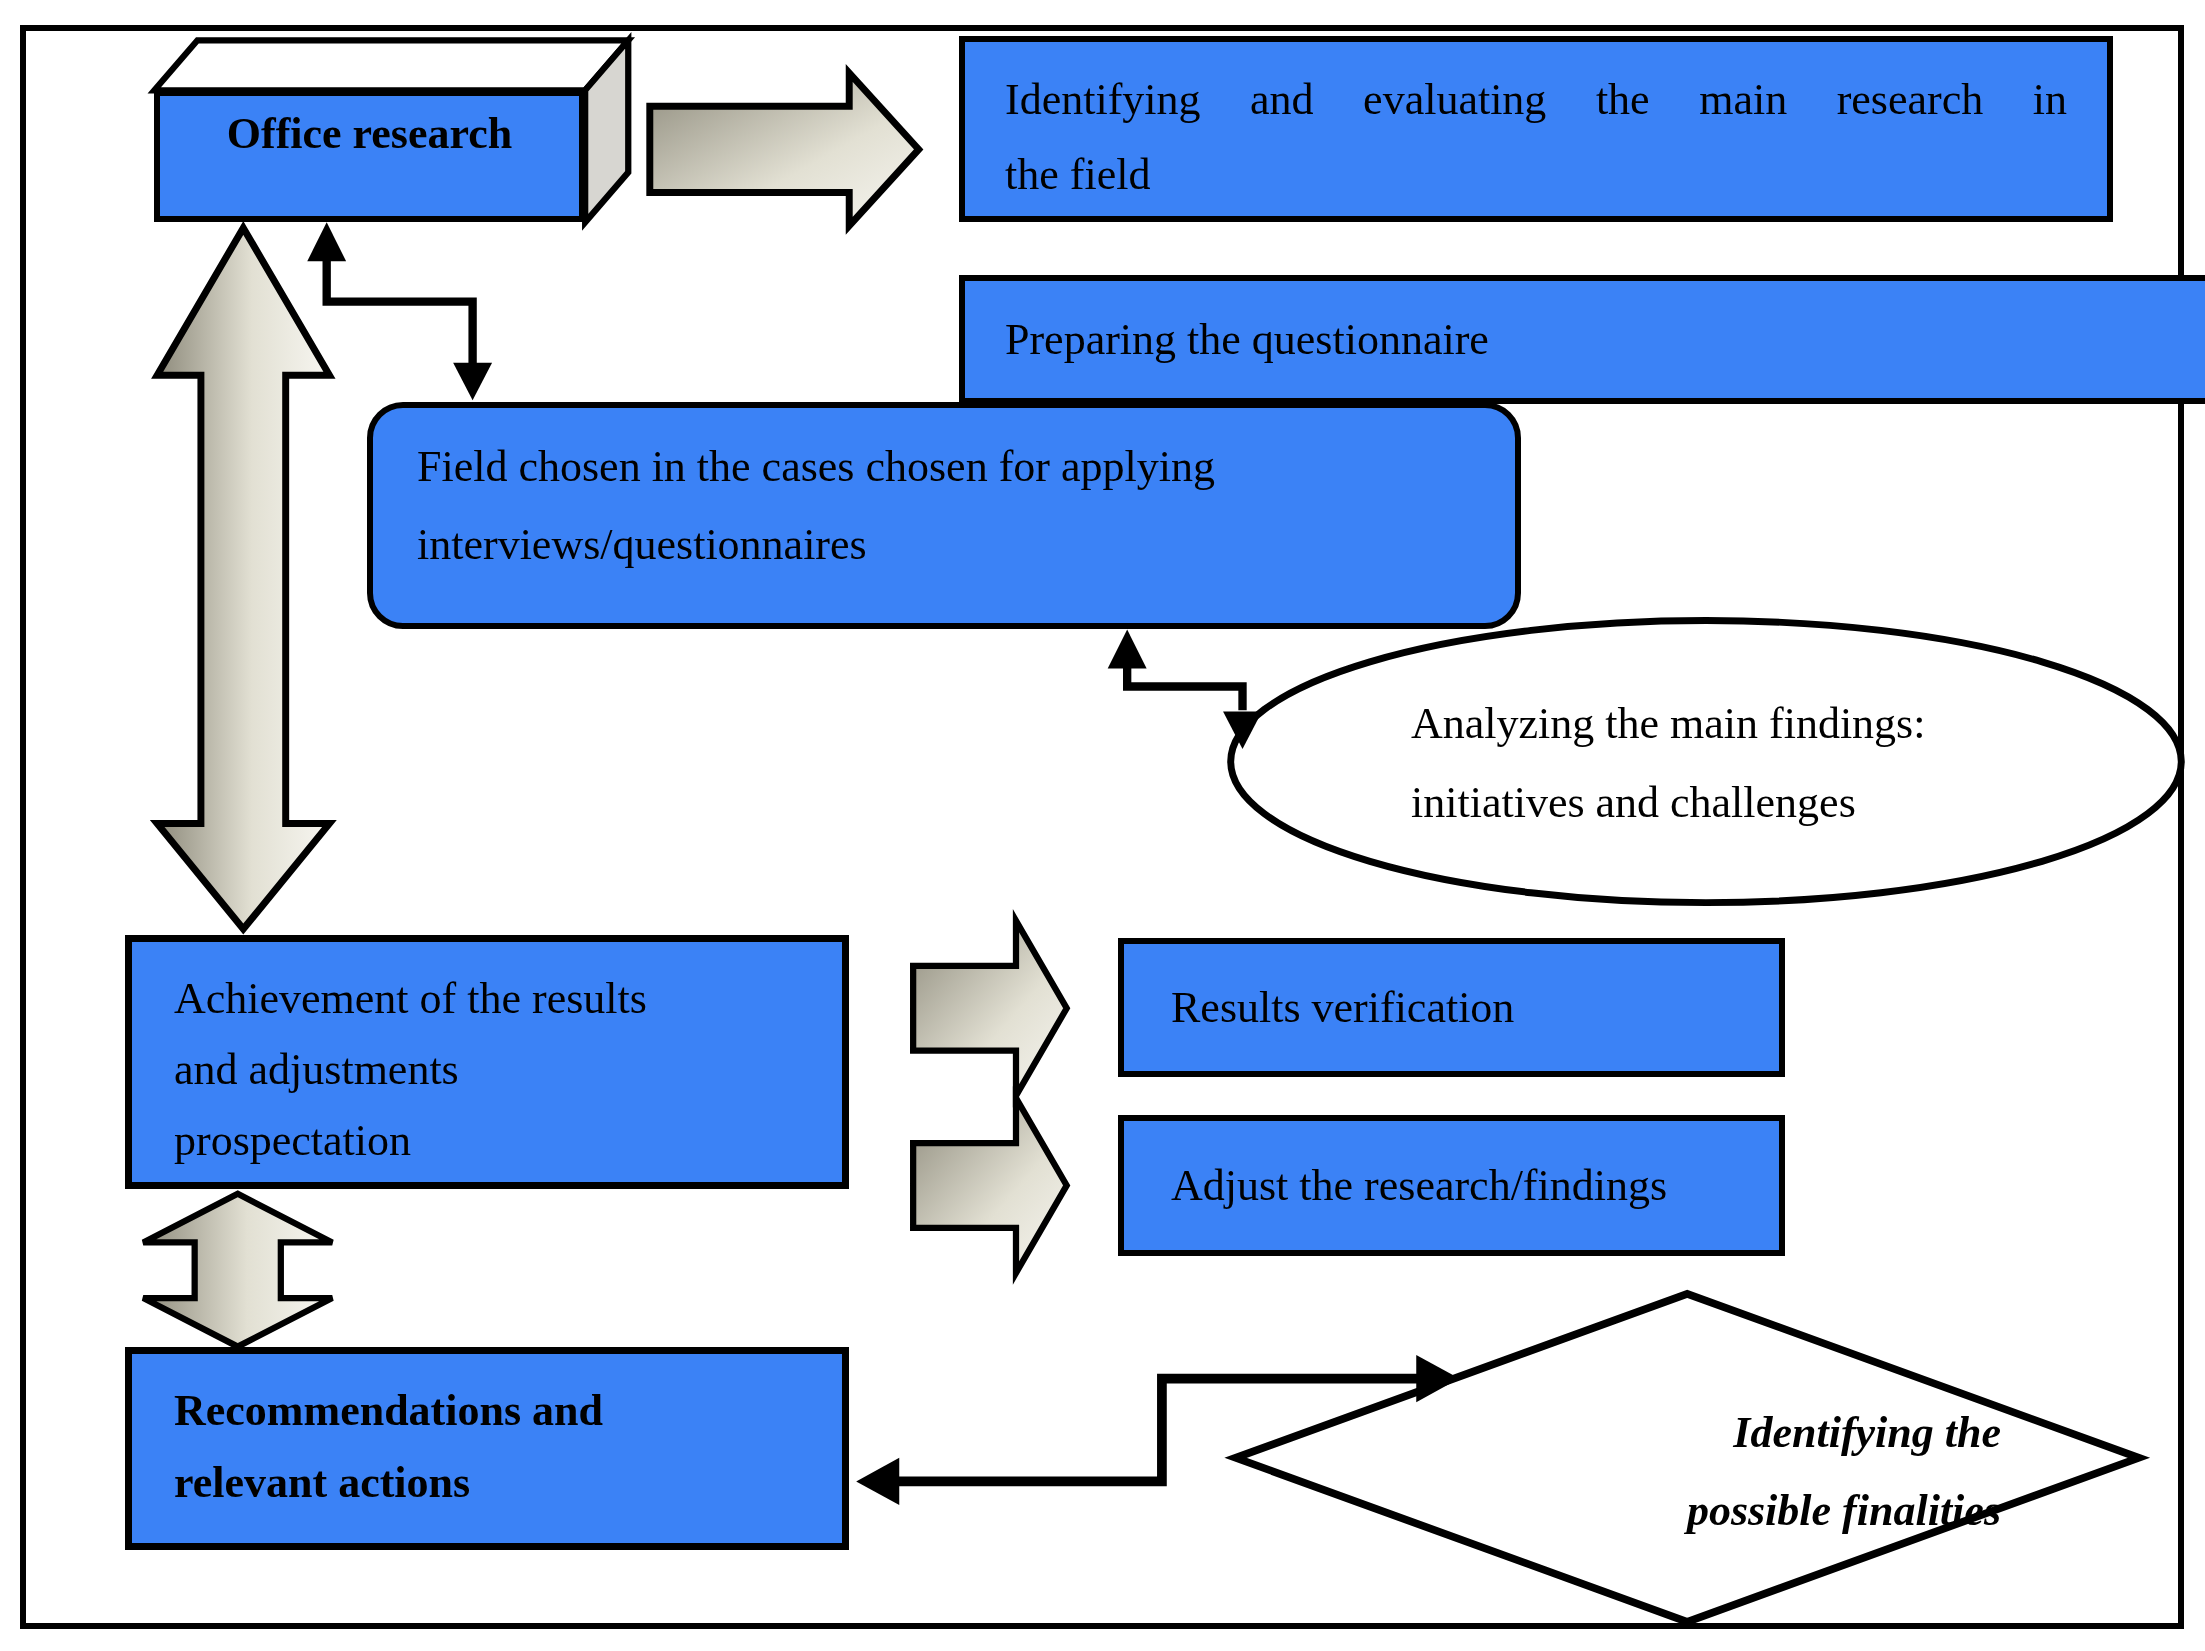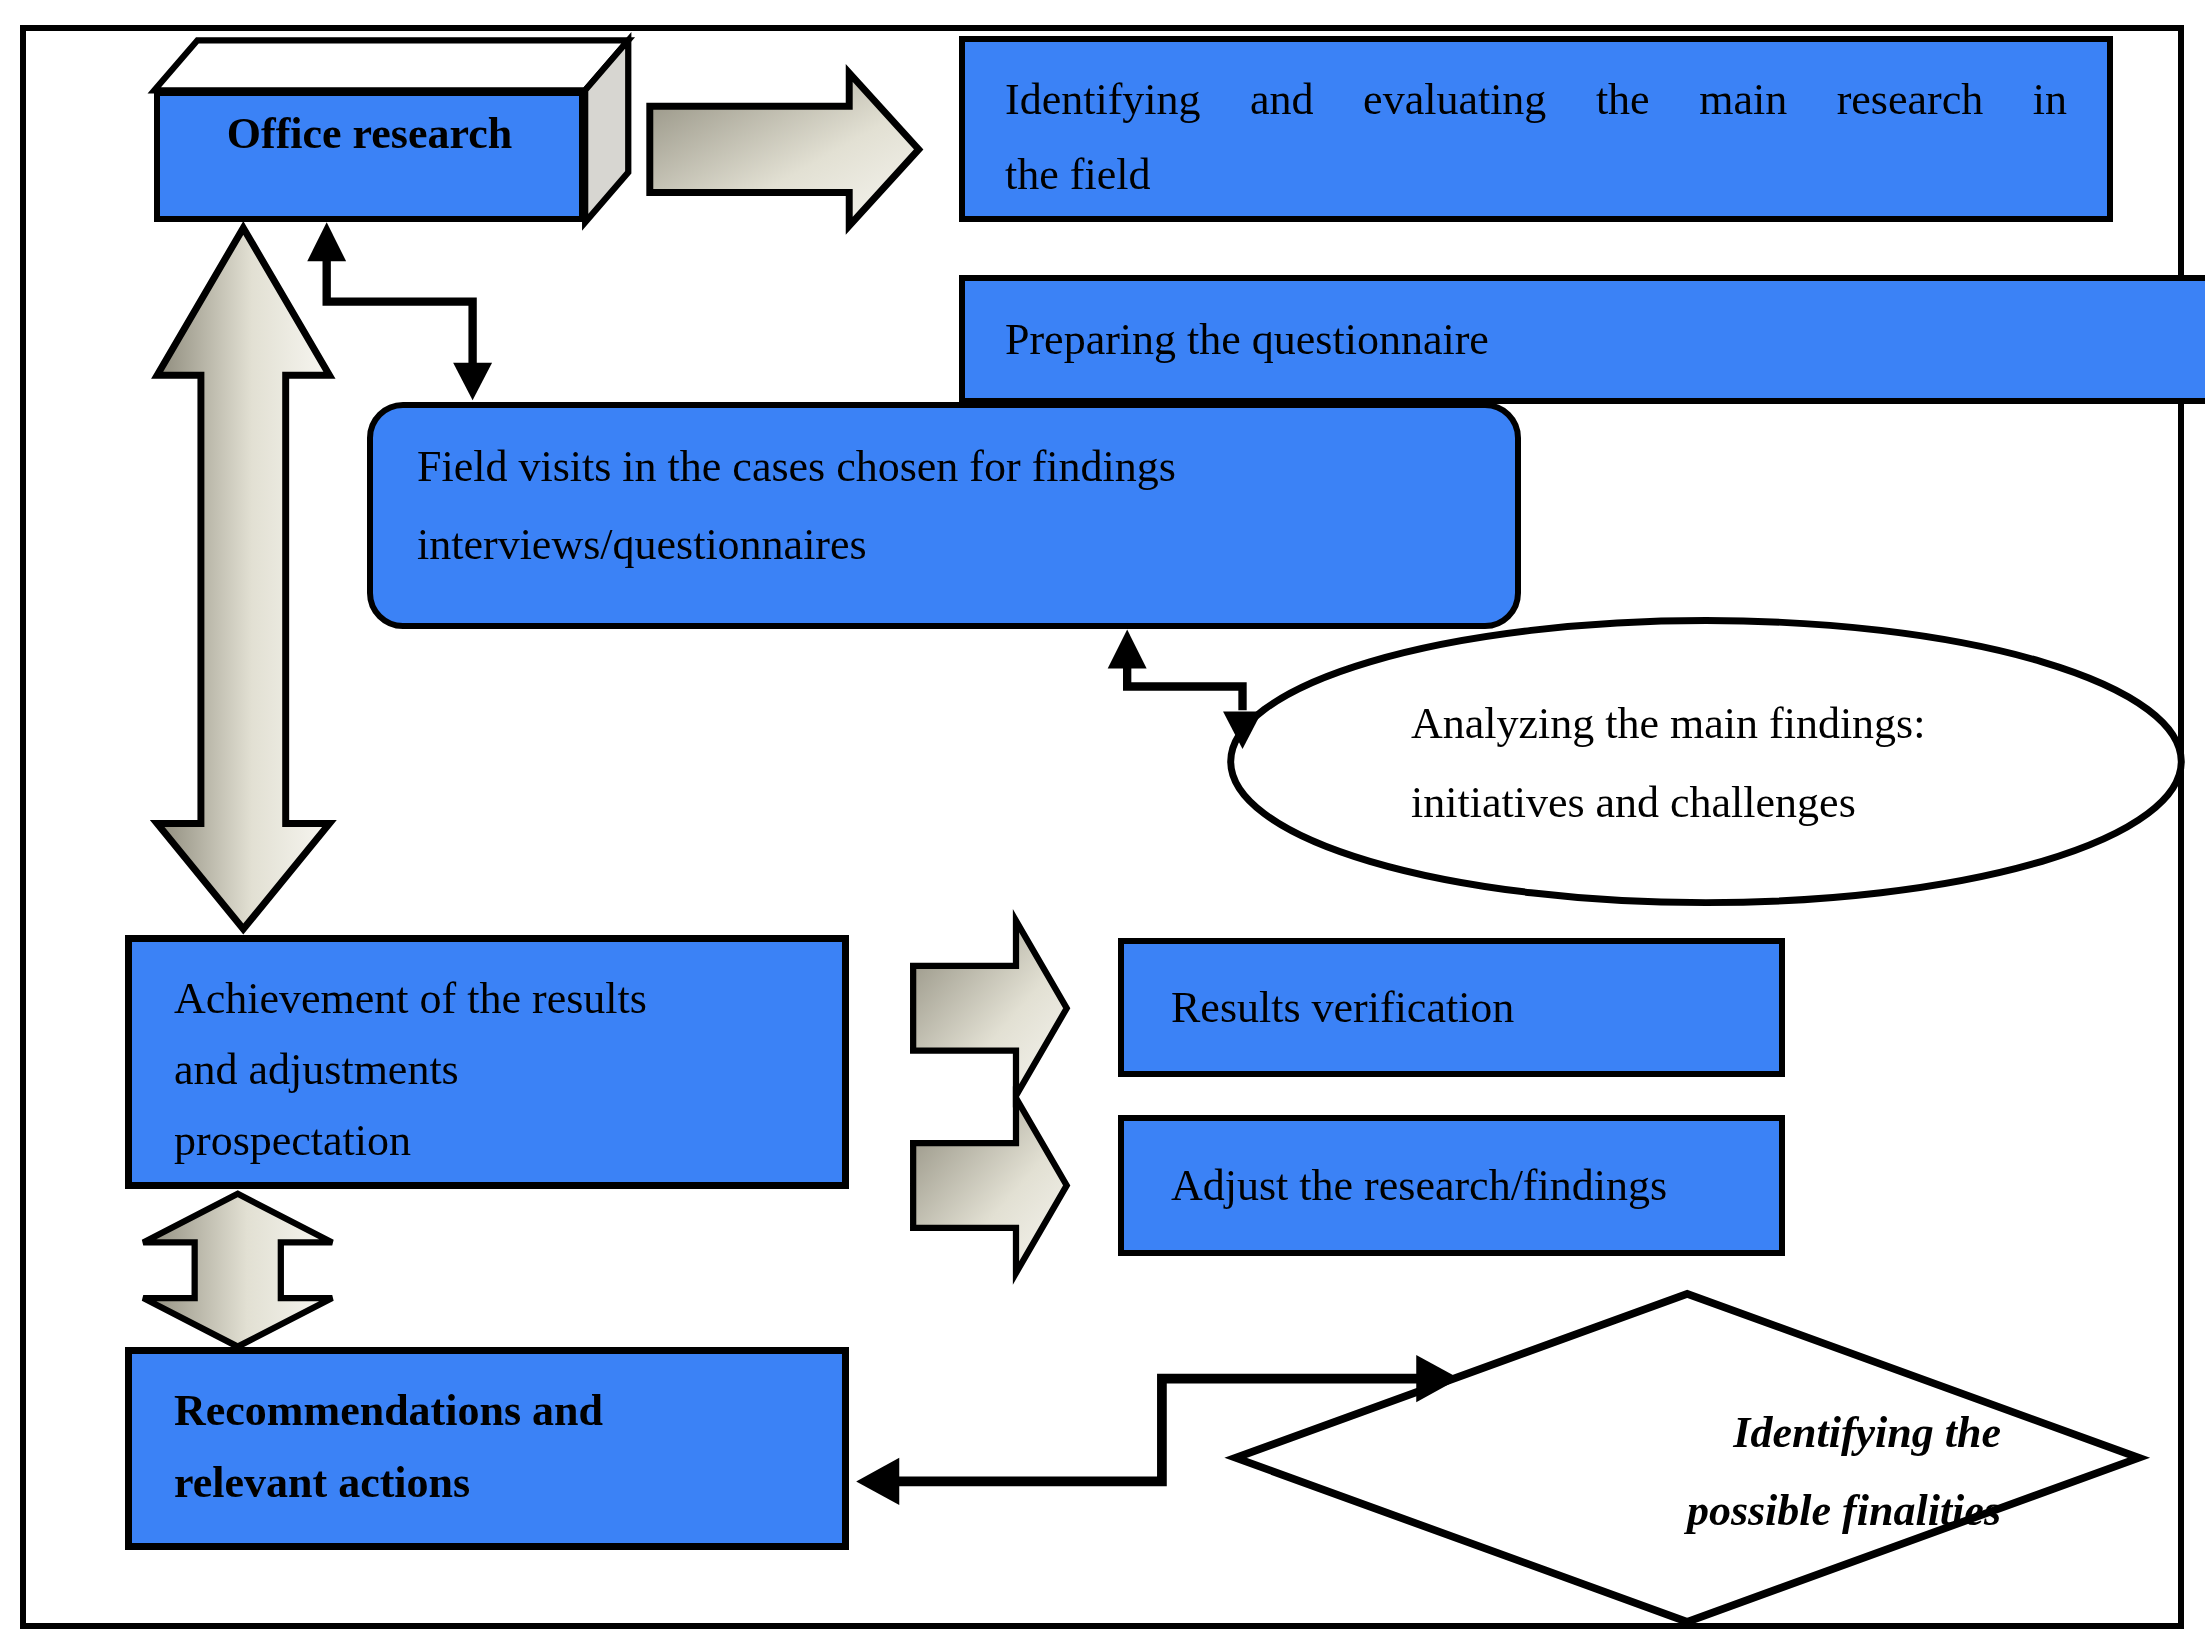--- a/index.html
+++ b/index.html
@@ -147,21 +147,21 @@
   <div class="node bordered box-identifying">
     <div class="justify-line">Identifying and evaluating the main research in</div>
     <div>the field</div>
   </div>
 
   <div class="node bordered vcenter box-preparing">
     <span>Preparing the questionnaire</span>
   </div>
 
   <div class="node bordered box-fieldvisits">
-    <div>Field visits in the cases chosen for findings</div>
+    <div>Field chosen in the cases chosen for applying</div>
     <div>interviews/questionnaires</div>
   </div>
 
   <div class="node ellipse-label">
     <div>Analyzing the main findings:</div>
     <div>initiatives and challenges</div>
   </div>
 
   <div class="node thick box-achievement">
     <div>Achievement of the results</div>

